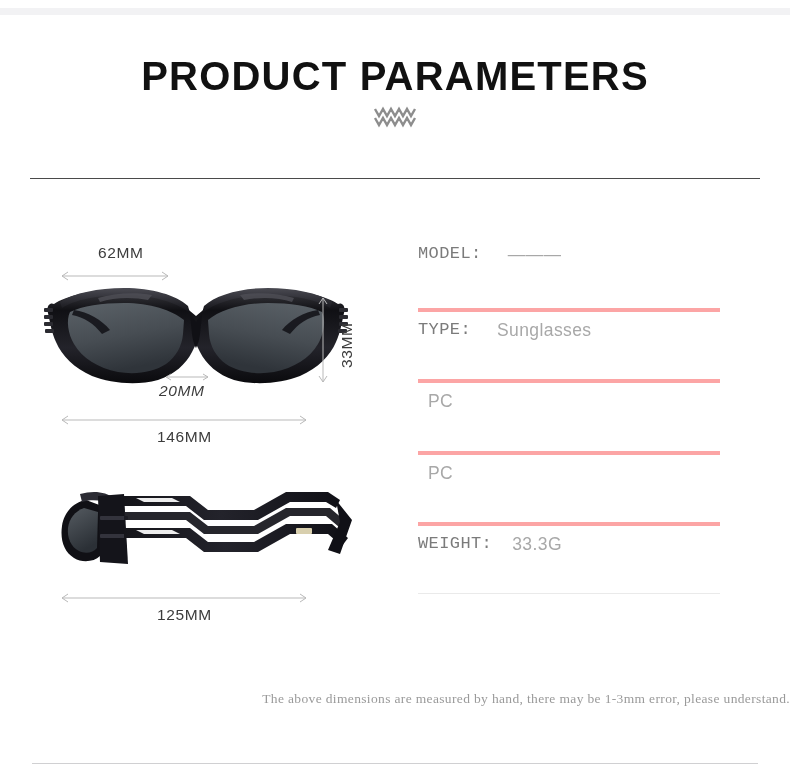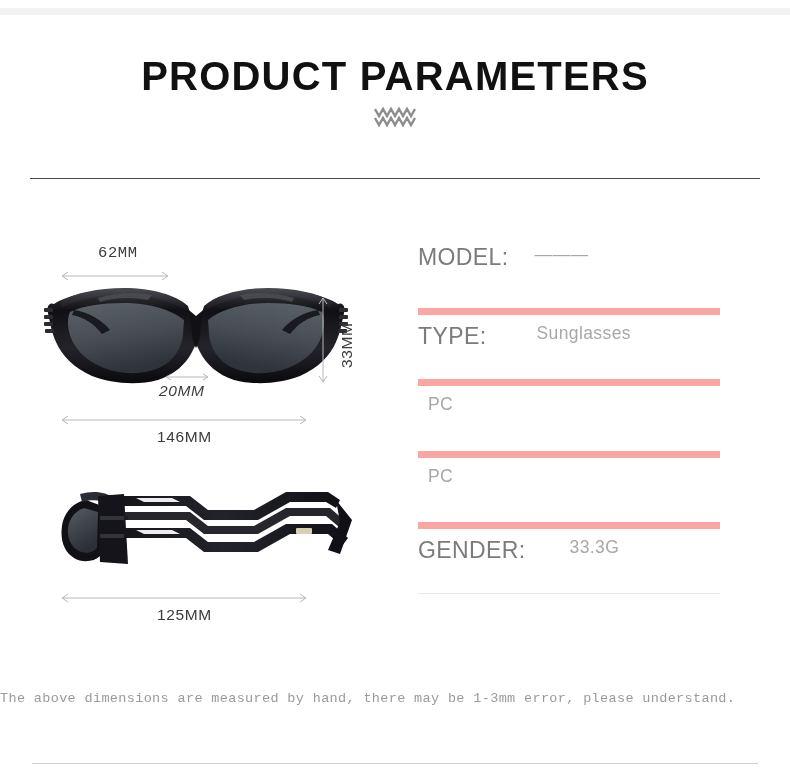--- a/index.html
+++ b/index.html
@@ -105,55 +105,54 @@
   }
   .spec-row {
     position: relative;
     height: 71.5px;
     box-sizing: border-box;
     display: flex;
     align-items: flex-start;
     padding-top: 8px;
   }
   .spec-row + .spec-row {
-    border-top: 7px solid #fca5a5;
-    gap: 24px;
+    border-top: 4px solid #fca5a5;
   }
   .spec-row:last-child {
     border-bottom: 1px solid #eaeaea;
   }
   .spec-label {
     color: #7b7b7b;
-    font-size: 23px;
+    font-size: 17px;
     letter-spacing: 0.4px;
     white-space: nowrap;
-    font-family: Liberation Sans, sans-serif;
+    font-family: Liberation Mono, monospace;
   }
   .spec-value {
     color: #a8a8a8;
     font-size: 17.5px;
     letter-spacing: 0.4px;
     white-space: nowrap;
     font-family: "Liberation Sans", sans-serif;
   }
   .spec-row.gap-wide .spec-value { margin-left: 26px; }
   .spec-row.gap-mid  .spec-value { margin-left: 20px; }
   .spec-row.gap-sm   .spec-value { margin-left: 10px; }
 
   
   .disclaimer {
     position: absolute;
     left: 0; top: 683px;
     width: 790px;
-    text-align: left;
+    text-align: right;
     color: #9a9a9a;
     font-size: 13.5px;
     letter-spacing: 0.35px;
     white-space: nowrap;
-    font-family: Liberation Mono, monospace;
+    font-family: Liberation Serif, serif;
   }
 </style>
 </head>
 <body>
 
 <div id="page">
 
   <div class="top-band"></div>
 
   <div class="title">PRODUCT PARAMETERS</div>
@@ -278,21 +277,21 @@
         <polyline points="163,134 168,137 163,140"></polyline>
       </g>
 
       <g stroke="#b9b9b9" stroke-width="1" fill="none">
         <line x1="22" y1="180" x2="266" y2="180"></line>
         <polyline points="28,176 22,180 28,184"></polyline>
         <polyline points="260,176 266,180 260,184"></polyline>
       </g>
     </svg>
 
-    <div class="dim-label" style="left:58px; top:4px;font-family:Liberation Mono, monospace;">62MM</div>
+    <div class="dim-label" style="left:58px; top:4px;">62MM</div>
     <div class="dim-label vertical" style="left:298px; top:128px;">33MM</div>
     <div class="dim-label" style="left:119px; top:142px;font-style:italic;">20MM</div>
     <div class="dim-label" style="left:117px; top:188px;">146MM</div>
   </div>
 
   <div class="figure-side">
     <svg width="330" height="160" viewBox="0 0 330 160" aria-hidden="true">
       <defs>
         <linearGradient id="sideLens" x1="0" y1="0" x2="0.4" y2="1">
           <stop offset="0" stop-color="#555b61"></stop>
@@ -362,21 +361,21 @@
 
     <div class="spec-row gap-sm">
       <span class="spec-value">PC</span>
     </div>
 
     <div class="spec-row gap-sm">
       <span class="spec-value">PC</span>
     </div>
 
     <div class="spec-row gap-mid">
-      <span class="spec-label">GENDER:</span>
+      <span class="spec-label">WEIGHT:</span>
       <span class="spec-value">33.3G</span>
     </div>
 
 
   </div>
 
   <div class="disclaimer">The above dimensions are measured by hand, there may be 1-3mm error, please understand.</div>
 
   <div class="footer-rule"></div>
 

